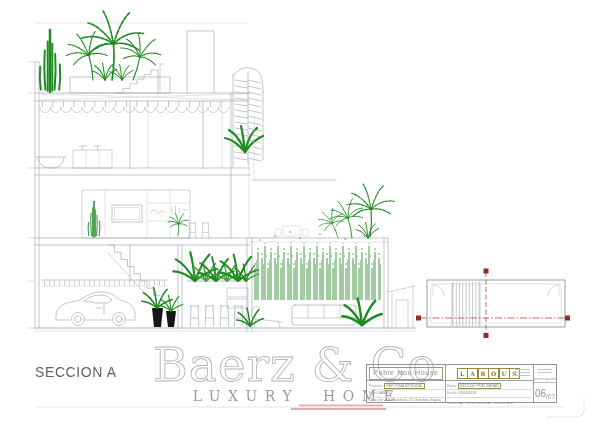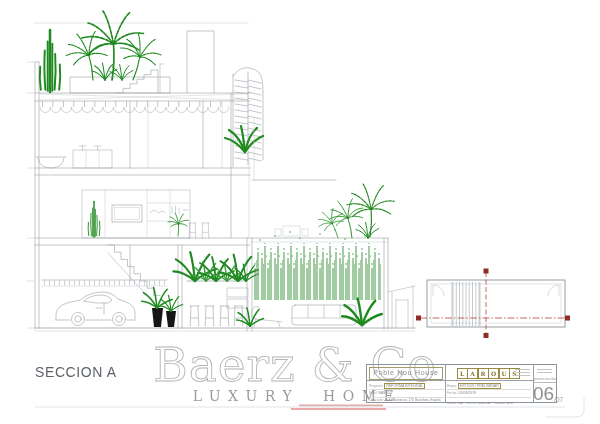--- a/index.html
+++ b/index.html
@@ -28,21 +28,21 @@
   .bar{position:absolute;height:1px;background:#c6c6c6;width:15px;}
   .frow{position:absolute;display:flex;align-items:center;border-bottom:0.5px solid #dcdcdc;
         height:7px;overflow:hidden;white-space:nowrap;}
   .flab{font-size:3.4px;color:#9aa0a6;margin-right:1px;}
   .fval{font-size:3.6px;color:#868686;}
   .boxed{border:0.5px solid #a08f4a;padding:0 1px;}
   .meta{display:flex;gap:3px;}
   .pres{position:absolute;left:167px;top:12px;width:22px;text-align:center;font-size:3.8px;
         color:#9a9a9a;border-bottom:0.5px solid #b9b9b9;padding-bottom:1px;}
   .num{position:absolute;left:166px;top:18px;width:24px;text-align:center;color:#8f8f8f;}
-  .num .big{font-size:19px;font-family:"Liberation Sans",sans-serif;}
+  .num .big{font-size:10px;font-family:"Liberation Sans",sans-serif;}
   .num .small{font-size:6.5px;position:relative;top:2px;color:#9a9a9a;}
 </style>
 </head>
 <body>
 
 <div class="stage">
 
 <svg width="600" height="424" viewBox="0 0 600 424">
   <defs>
     <g id="palm">

